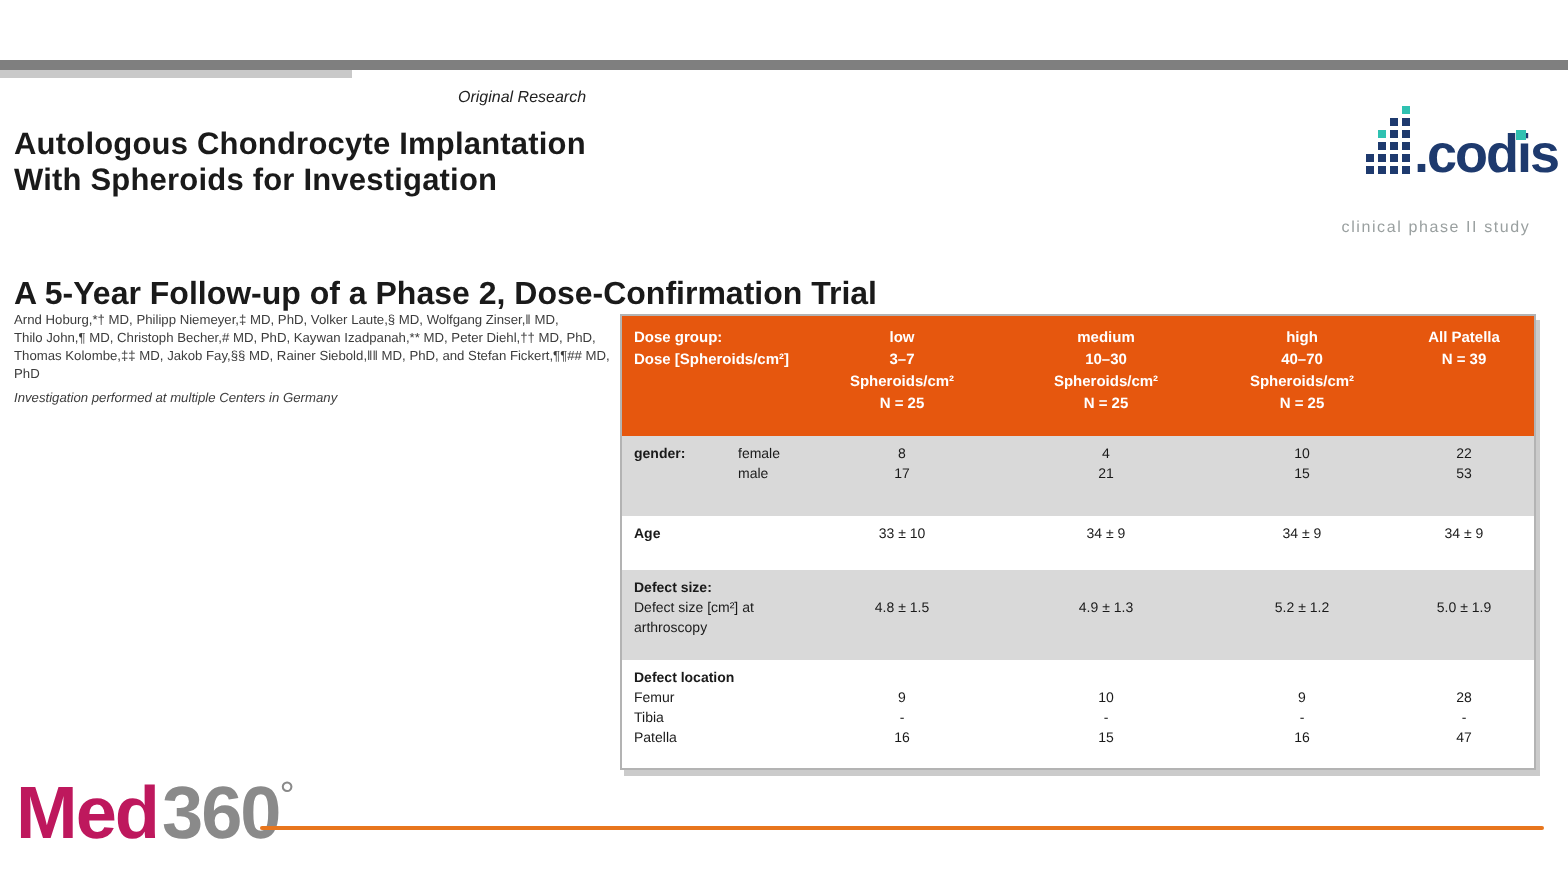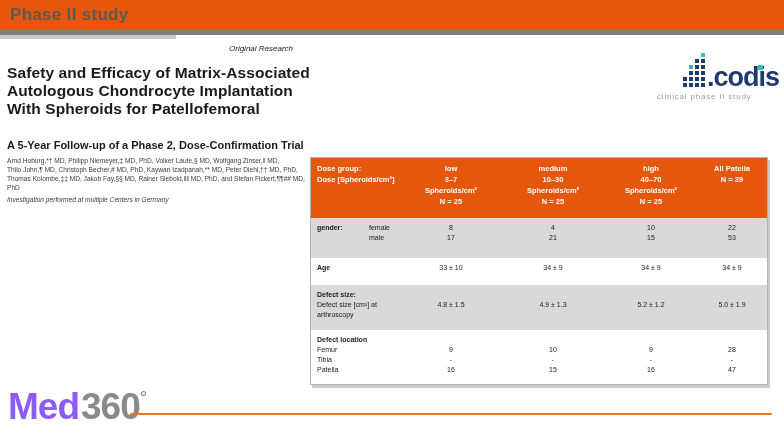--- a/index.html
+++ b/index.html
@@ -9,36 +9,36 @@
 
   
   .banner { position:absolute; left:0; top:0; width:784px; height:30px; background:#e6570e; }
   .banner-title { position:absolute; left:10px; top:0; line-height:30px; font-size:17px; font-weight:bold; color:#60594f; letter-spacing:0.3px; }
   .banner-divider { position:absolute; left:0; top:30px; width:784px; height:5px; background:#7f7f7f; }
   .banner-divider-shadow { position:absolute; left:0; top:35px; width:176px; height:4px; background:#c9c9c9; }
 
   
   .research-tag { position:absolute; left:229px; top:44px; font-size:8px; font-weight:normal; font-style:italic; color:#222222; }
   .paper-title { position:absolute; left:7px; top:64px; font-size:15.5px; font-weight:bold; color:#1a1a1a; line-height:18px; letter-spacing:0.1px; }
-  .paper-subtitle { position:absolute; left:7px; top:139px; font-size:11px; font-weight:bold; color:#1a1a1a; }
+  .paper-subtitle { position:absolute; left:7px; top:139px; font-size:16px; font-weight:bold; color:#1a1a1a; }
   .authors { position:absolute; left:7px; top:156px; width:305px; font-size:6.6px; color:#3c3c3c; line-height:9px; }
   .authors-note { margin-top:3px; font-style:italic; }
 
   
   .codis { position:absolute; left:657px; top:53px; width:122px; }
   .codis-row { display:flex; align-items:flex-end; justify-content:flex-end; }
   .codis-bars { display:flex; align-items:flex-end; gap:2px; margin-right:2px; margin-bottom:4px; }
   .codis-col { display:flex; flex-direction:column; gap:2px; }
   .codis-dot { width:4px; height:4px; }
   .dot-navy { background:#1e3a6e; }
   .dot-teal { background:#2fc1b1; }
   .codis-word { font-size:27px; font-weight:bold; color:#1e3a6e; letter-spacing:-1px; line-height:27px; }
   .codis-i { position:relative; }
   .codis-i::after { content:""; position:absolute; left:0px; top:3px; width:5px; height:5px; background:#2fc1b1; }
-  .codis-tagline { margin-top:1px; text-align:left; font-size:8px; color:#9aa0a0; letter-spacing:0.8px; white-space:nowrap; }
+  .codis-tagline { margin-top:18px; text-align:center; font-size:8px; color:#9aa0a0; letter-spacing:0.8px; white-space:nowrap; }
 
   
   .dtable { position:absolute; left:310px; top:157px; width:458px; border:1px solid #b3b3b3; background:#c4b5fd; box-shadow:2px 3px 0 rgba(160,160,160,0.55); font-size:7px; color:#1a1a1a; }
   .t-grid { display:grid; grid-template-columns:90px 100px 104px 92px 70px; }
   .t-header { height:60px; background:#e6570e; color:#ffffff; font-weight:bold; font-size:7.5px; }
   .t-hcell { padding-top:5px; line-height:11px; }
   .t-label { text-align:left; padding-left:6px; padding-right:2px; }
   .t-center { text-align:center; }
   .t-row { background:#ffffff; }
   .bg-gray { background:#d9d9d9; }
@@ -46,42 +46,38 @@
   .row-gender { height:40px; }
   .row-age { height:27px; }
   .row-defect-size { height:45px; }
   .row-defect-location { height:54px; }
   .lab-head { font-weight:bold; }
   .lab-inline { display:flex; }
   .lab-inline .lab-head { width:52px; }
 
   
   .med360 { position:absolute; left:8px; top:386px; display:flex; align-items:baseline; }
-  .med360-med { font-size:37px; font-weight:bold; color:#8b5cf6; letter-spacing:-1px; }
+  .med360-med { font-size:37px; font-weight:bold; color:#be185d; letter-spacing:-1px; }
   .med360-num { font-size:37px; font-weight:bold; color:#8a8a8a; letter-spacing:-1px; margin-left:2px; }
   .med360-degree { font-size:19px; color:#8a8a8a; position:relative; top:-15px; }
   .footer-line { position:absolute; left:130px; top:413px; width:642px; height:2px; background:#e8761d; border-radius:1px; }
 </style>
 </head>
 <body>
 
 <div class="slide">
 
-  <div class="banner">
-    <div class="banner-title">Phase II study</div>
-  </div>
   <div class="banner-divider"></div>
   <div class="banner-divider-shadow"></div>
 
   <div class="research-tag">Original Research</div>
 
   <div class="paper-title">
-    <div>Safety and Efficacy of Matrix-Associated</div>
     <div>Autologous Chondrocyte Implantation</div>
-    <div>With Spheroids for Patellofemoral</div>
+    <div>With Spheroids for Investigation</div>
   </div>
 
   <div class="paper-subtitle">A 5-Year Follow-up of a Phase 2, Dose-Confirmation Trial</div>
 
   <div class="authors">
     <div>Arnd Hoburg,*† MD, Philipp Niemeyer,‡ MD, PhD, Volker Laute,§ MD, Wolfgang Zinser,‖ MD,</div>
     <div>Thilo John,¶ MD, Christoph Becher,# MD, PhD, Kaywan Izadpanah,** MD, Peter Diehl,†† MD, PhD,</div>
     <div>Thomas Kolombe,‡‡ MD, Jakob Fay,§§ MD, Rainer Siebold,‖‖ MD, PhD, and Stefan Fickert,¶¶## MD, PhD</div>
     <div class="authors-note">Investigation performed at multiple Centers in Germany</div>
   </div>

